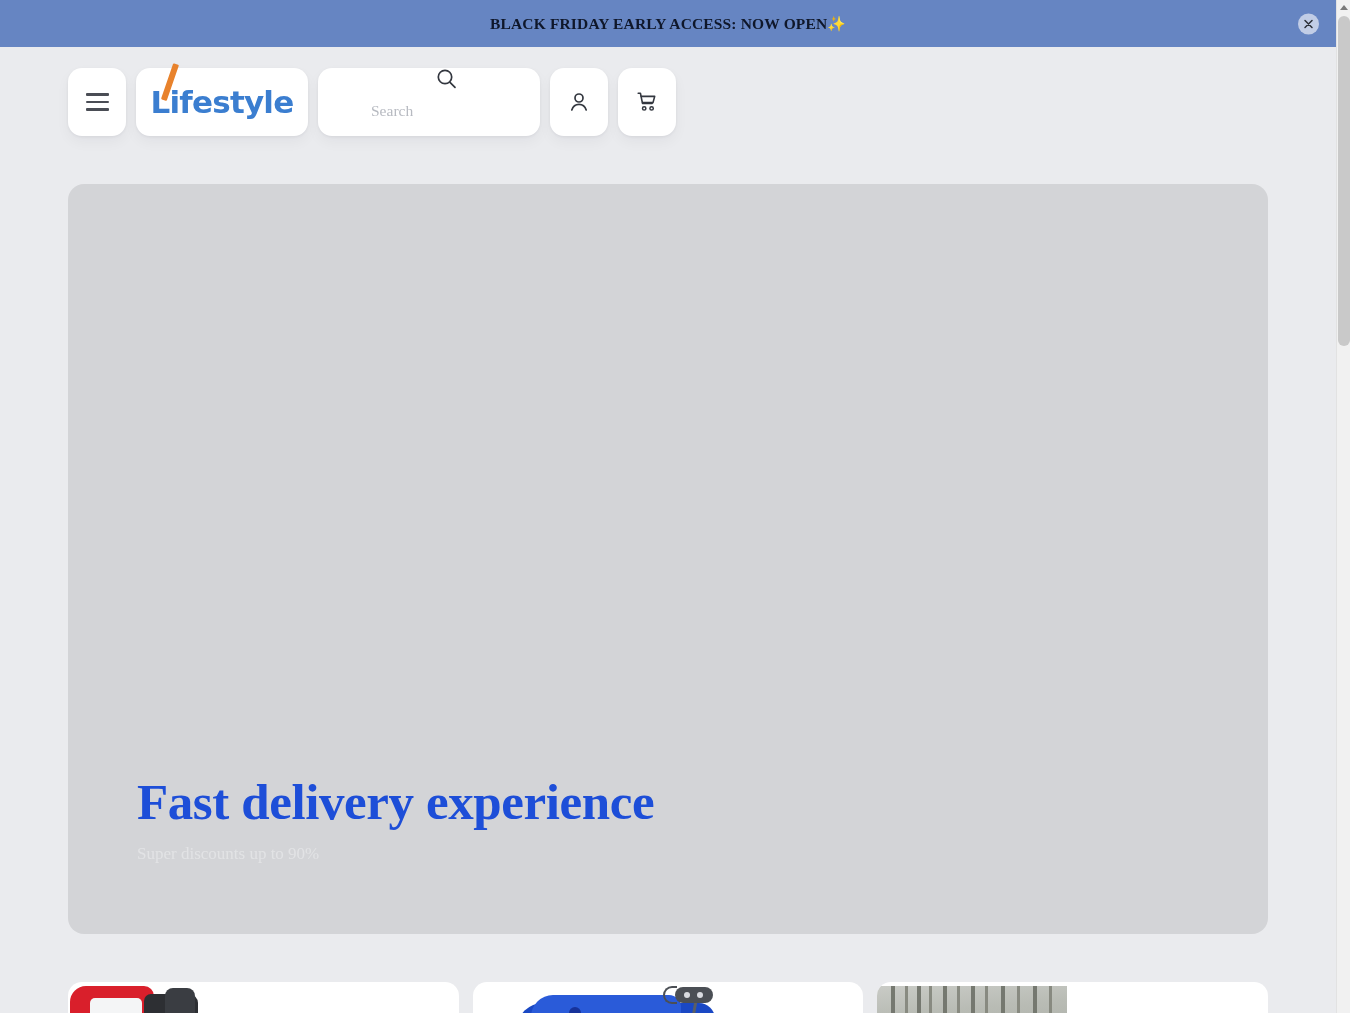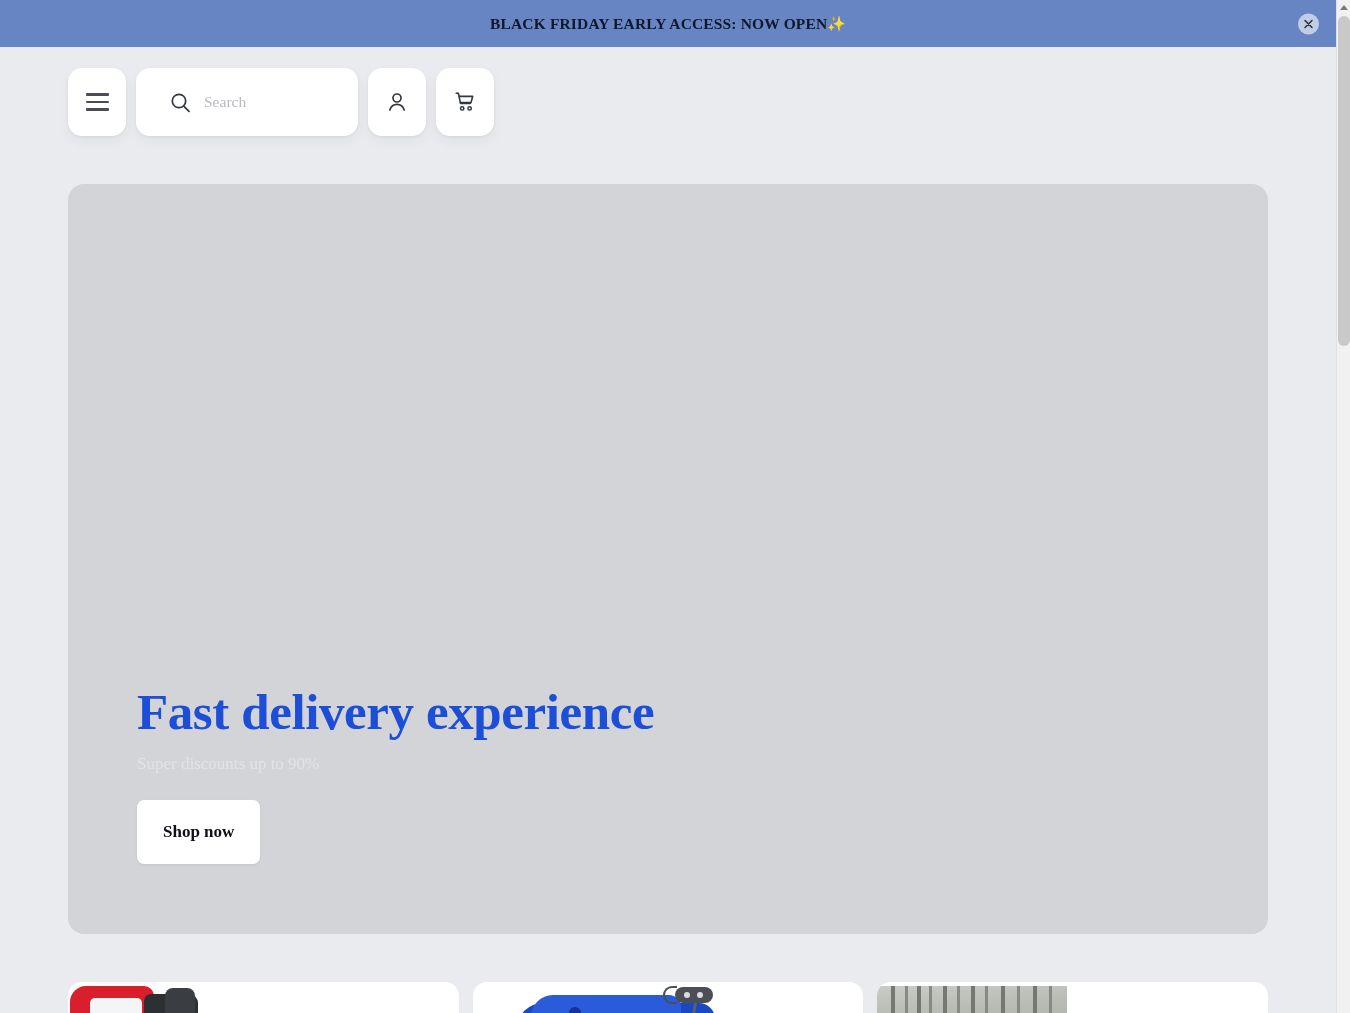--- a/index.html
+++ b/index.html
@@ -118,20 +118,21 @@
     color: #343840;
     font-weight: 400;
   }
 
   .search-tile {
     width: 222px;
     justify-content: flex-start;
     padding-left: 34px;
     gap: 13px;
     cursor: text;
+    flex-direction: column;
   }
   .search-input {
     border: none;
     outline: none;
     background: transparent;
     font-family: "Liberation Serif", serif;
     font-size: 15.5px;
     color: #30343c;
     width: 150px;
   }
@@ -385,20 +386,24 @@
 <header class="site-header">
 
   <div class="hdr-tile menu-tile">
     <span class="burger">
       <i></i>
         <i></i>
         <i></i>
     </span>
   </div>
 
+  <div class="hdr-tile logo-tile">
+    <span class="logo-word">Lifestyle</span>
+    <span class="logo-slash"></span>
+  </div>
 
 
   <div class="hdr-tile search-tile">
     <svg width="21" height="21" viewBox="0 0 21 21">
       <circle cx="9" cy="9" r="6.7" stroke="#33373f" stroke-width="1.7" fill="none"></circle>
       <path d="M14 14.3 L19 19.3" stroke="#33373f" stroke-width="1.7" stroke-linecap="round"></path>
     </svg>
     <input class="search-input" type="text" placeholder="Search" style="">
   </div>
 
@@ -417,21 +422,20 @@
       <circle cx="16.6" cy="18.4" r="1.7" stroke="#33373f" stroke-width="1.5" fill="none"></circle>
     </svg>
   </div>
 
 </header>
 
 <section class="hero">
   <div class="hero-content">
     <h1 class="hero-title">Fast delivery experience</h1>
     <p class="hero-sub">Super discounts up to 90%</p>
-    <button class="hero-btn">Shop now</button>
   </div>
 </section>
 
 <div class="cards-strip">
 
   <div class="product-card">
     <div class="card-media">
       <div class="media-red">
         <div class="body"></div>
           <div class="hole"></div>

